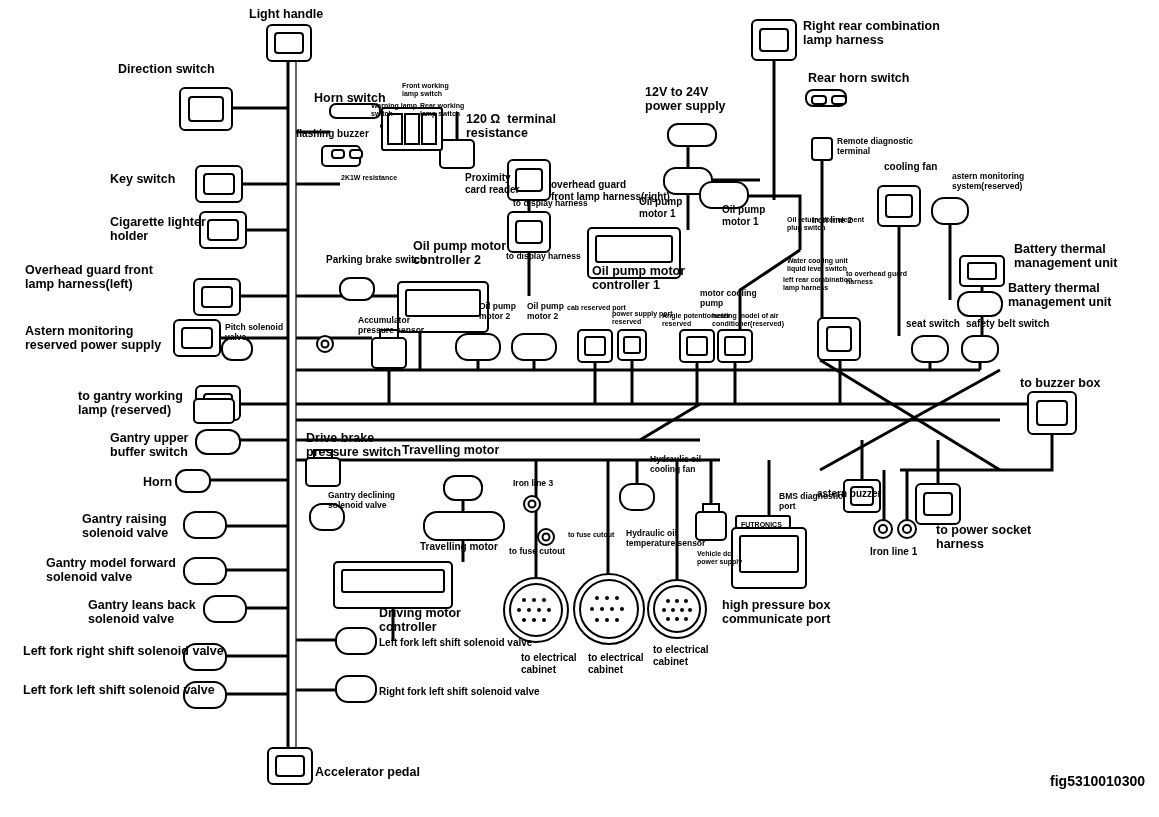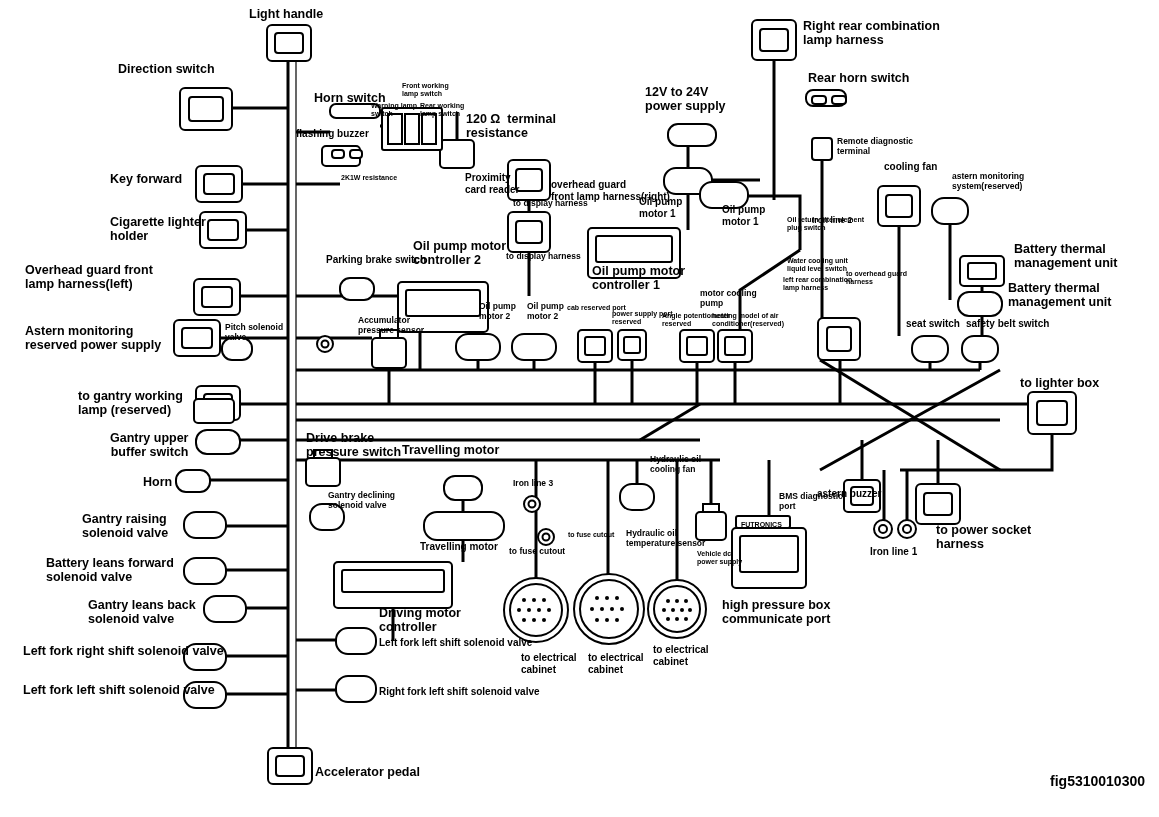--- a/index.html
+++ b/index.html
@@ -281,21 +281,21 @@
       <div class="lbl xs" style="left: 402px; top: 82px;">Front working
 lamp switch</div>
       <div class="lbl xs" style="left: 371px; top: 102px;">Warning lamp
 switch</div>
       <div class="lbl xs" style="left: 420px; top: 102px;">Rear working
 lamp switch</div>
       <div class="lbl m" style="left: 296px; top: 128px;">flashing buzzer</div>
       <div class="lbl xs" style="left: 341px; top: 174px;">2K1W resistance</div>
       <div class="lbl" style="left: 466px; top: 113px;">120 Ω  terminal
 resistance</div>
-      <div class="lbl" style="left: 110px; top: 173px;">Key forward</div>
+      <div class="lbl" style="left: 110px; top: 173px;">Key switch</div>
       <div class="lbl" style="left: 110px; top: 216px;">Cigarette lighter
 holder</div>
       <div class="lbl m" style="left: 465px; top: 172px;">Proximity
 card reader</div>
       <div class="lbl m" style="left: 551px; top: 143px; margin-top: 36px;">overhead guard
 front lamp harness(right)</div>
       <div class="lbl s" style="left: 513px; top: 199px;">to display harness</div>
       <div class="lbl s" style="left: 506px; top: 252px;">to display harness</div>
       <div class="lbl m" style="left: 306px; top: 254px; margin-left: 20px;">Parking brake switch</div>
       <div class="lbl" style="left: 413px; top: 240px;">Oil pump motor
@@ -345,24 +345,24 @@
       <div class="lbl xs" style="left: 783px; top: 276px;">left rear combination
 lamp harness</div>
       <div class="lbl xs" style="left: 846px; top: 270px;">to overhead guard
 harness</div>
       <div class="lbl" style="left: 1014px; top: 243px;">Battery thermal
 management unit</div>
       <div class="lbl" style="left: 1008px; top: 282px;">Battery thermal
 management unit</div>
       <div class="lbl m" style="left: 906px; top: 318px;">seat switch</div>
       <div class="lbl m" style="left: 966px; top: 318px;">safety belt switch</div>
-      <div class="lbl" style="left: 1020px; top: 377px;">to lighter box</div>
+      <div class="lbl" style="left: 1020px; top: 377px;">to buzzer box</div>
       <div class="lbl" style="left: 78px; top: 390px;">to gantry working
 lamp (reserved)</div>
-      <div class="lbl" style="left: 110px; top: 432px; text-align: right;">Gantry upper
+      <div class="lbl" style="left: 110px; top: 432px;">Gantry upper
 buffer switch</div>
       <div class="lbl" style="left: 143px; top: 476px;">Horn</div>
       <div class="lbl" style="left: 306px; top: 432px;">Drive brake
 pressure switch</div>
       <div class="lbl" style="left: 402px; top: 444px;">Travelling motor</div>
       <div class="lbl s" style="left: 328px; top: 491px;">Gantry declining
 solenoid valve</div>
       <div class="lbl s" style="left: 513px; top: 479px;">Iron line 3</div>
       <div class="lbl s" style="left: 650px; top: 455px;">Hydraulic oil
 cooling fan</div>
@@ -373,21 +373,21 @@
       <div class="lbl xs" style="left: 697px; top: 550px;">Vehicle dc
 power supply</div>
       <div class="lbl s" style="left: 779px; top: 492px;">BMS diagnostic
 port</div>
       <div class="lbl m" style="left: 817px; top: 488px;">astern buzzer</div>
       <div class="lbl m" style="left: 870px; top: 546px;">Iron line 1</div>
       <div class="lbl" style="left: 936px; top: 524px;">to power socket
 harness</div>
       <div class="lbl" style="left: 82px; top: 513px;">Gantry raising
 solenoid valve</div>
-      <div class="lbl" style="left: 46px; top: 557px;">Battery leans forward
+      <div class="lbl" style="left: 46px; top: 557px;">Gantry model forward
 solenoid valve</div>
       <div class="lbl" style="left: 88px; top: 599px;">Gantry leans back
 solenoid valve</div>
       <div class="lbl m" style="left: 420px; top: 541px;">Travelling motor</div>
       <div class="lbl" style="left: 379px; top: 607px;">Driving motor
 controller</div>
       <div class="lbl" style="left: 23px; top: 645px;">Left fork right shift solenoid valve</div>
       <div class="lbl m" style="left: 379px; top: 637px;">Left fork left shift solenoid valve</div>
       <div class="lbl" style="left: 23px; top: 684px;">Left fork left shift solenoid valve</div>
       <div class="lbl m" style="left: 379px; top: 686px;">Right fork left shift solenoid valve</div>

